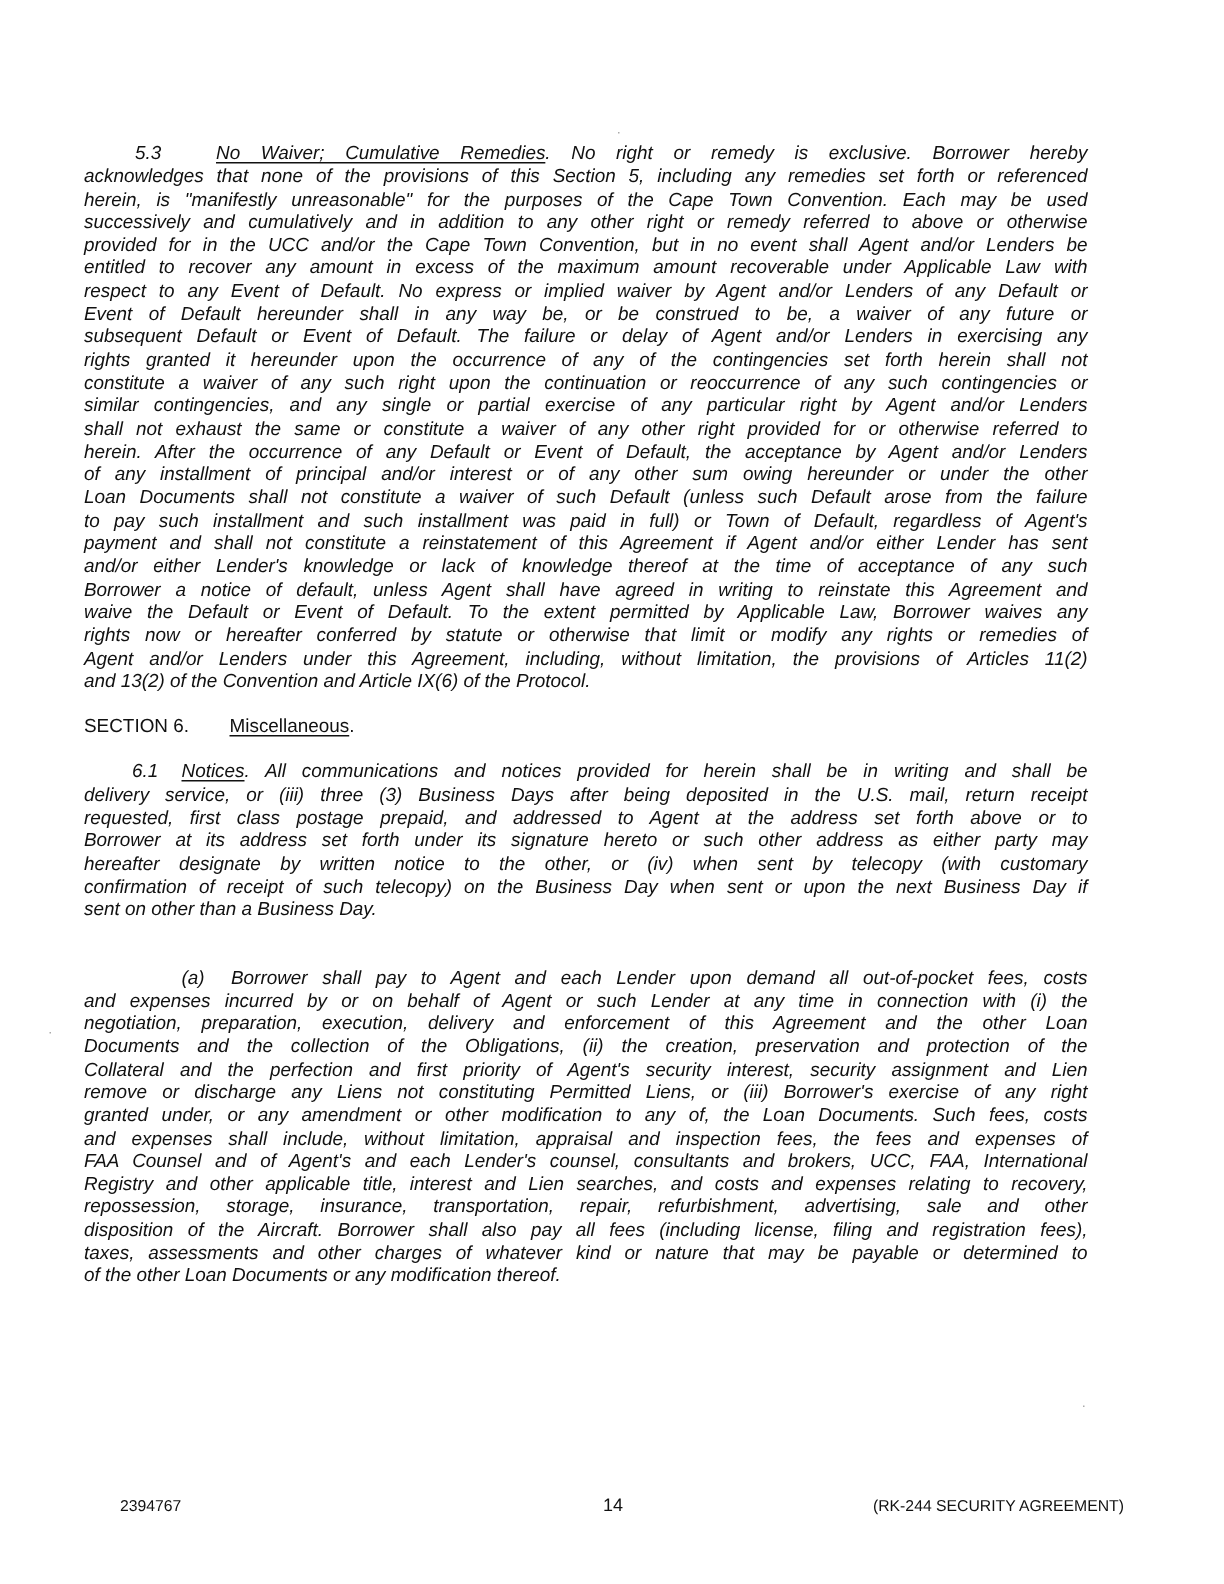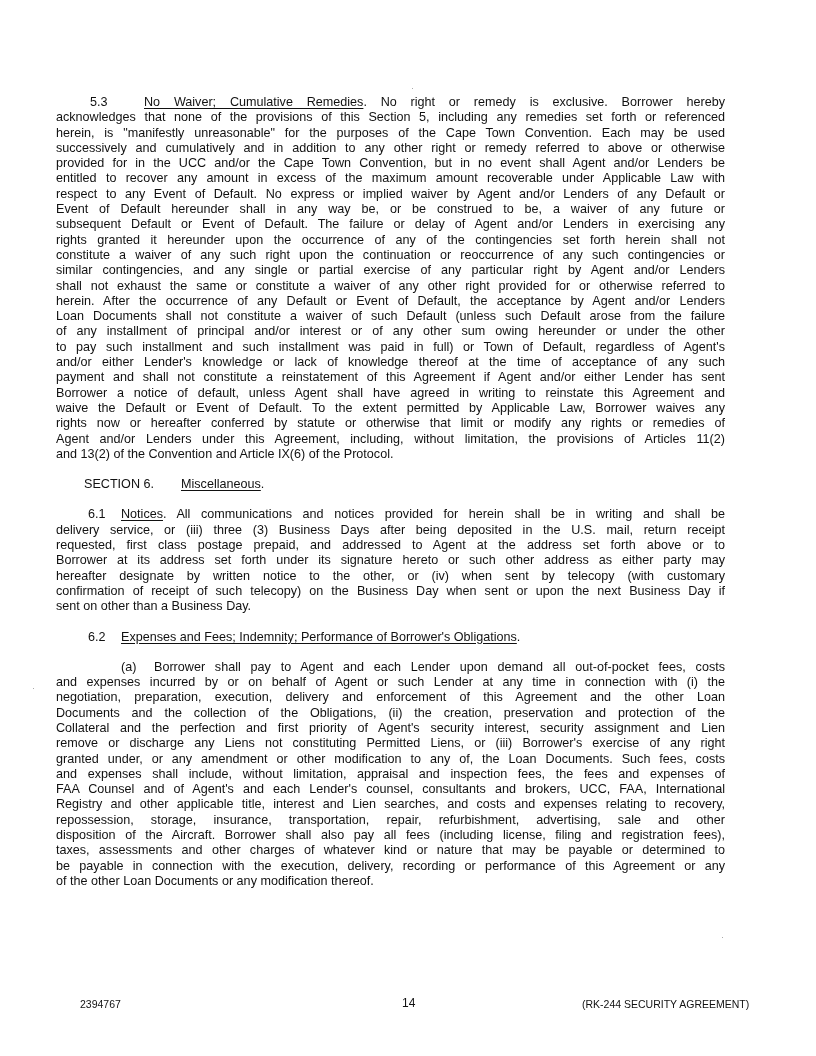--- a/index.html
+++ b/index.html
@@ -4,21 +4,21 @@
 <style>
   html, body { margin: 0; padding: 0; background: #ffffff; }
   body {
     width: 816px; height: 1056px; position: relative; overflow: hidden;
     font-family: "Liberation Sans", sans-serif; color: #111;
   }
   .page { position: absolute; left: 56px; top: 95px; width: 669px; }
   .para { font-size: 12.6px; line-height: 15.3px; }
   .line {
     display: block; white-space: nowrap; text-align: justify; text-align-last: justify;
-    height: 15.3px; overflow: visible;
+    height: 15.3px; overflow: visible; font-style: italic;
   }
   .line.last { text-align-last: left; }
   .u { text-decoration: underline; text-underline-offset: 2px; }
   .gap { height: 15px; }
   .heading { font-size: 12.6px; line-height: 15.3px; }
   .footer { position: absolute; top: 998px; left: 0; width: 816px; font-size: 10.5px; }
   .footer .left { position: absolute; left: 80px; }
   .footer .center { position: absolute; left: 402px; font-size: 12px; top: -2px; }
   .footer .right { position: absolute; left: 554px; margin-left: 28px; }
   .speck { position: absolute; width: 1px; height: 1px; background: #aaa; }
@@ -37,77 +37,73 @@
         <span class="line">provided for in the UCC and/or the Cape Town Convention, but in no event shall Agent and/or Lenders be</span>
         <span class="line">entitled to recover any amount in excess of the maximum amount recoverable under Applicable Law with</span>
         <span class="line">respect to any Event of Default.  No express or implied waiver by Agent and/or Lenders of any Default or</span>
         <span class="line">Event of Default hereunder shall in any way be, or be construed to be, a waiver of any future or</span>
         <span class="line">subsequent Default or Event of Default.  The failure or delay of Agent and/or Lenders in exercising any</span>
         <span class="line">rights granted it hereunder upon the occurrence of any of the contingencies set forth herein shall not</span>
         <span class="line">constitute a waiver of any such right upon the continuation or reoccurrence of any such contingencies or</span>
         <span class="line">similar contingencies, and any single or partial exercise of any particular right by Agent and/or Lenders</span>
         <span class="line">shall not exhaust the same or constitute a waiver of any other right provided for or otherwise referred to</span>
         <span class="line">herein.  After the occurrence of any Default or Event of Default, the acceptance by Agent and/or Lenders</span>
+        <span class="line">of any installment of principal and/or interest or of any other sum owing hereunder or under the other</span>
         <span class="line">Loan Documents shall not constitute a waiver of such Default (unless such Default arose from the failure</span>
-        <span class="line">of any installment of principal and/or interest or of any other sum owing hereunder or under the other</span>
         <span class="line">to pay such installment and such installment was paid in full) or Town of Default, regardless of Agent's</span>
+        <span class="line">payment and shall not constitute a reinstatement of this Agreement if Agent and/or either Lender has sent</span>
         <span class="line">and/or either Lender's knowledge or lack of knowledge thereof at the time of acceptance of any such</span>
-        <span class="line">payment and shall not constitute a reinstatement of this Agreement if Agent and/or either Lender has sent</span>
         <span class="line">Borrower a notice of default, unless Agent shall have agreed in writing to reinstate this Agreement and</span>
         <span class="line">waive the Default or Event of Default.  To the extent permitted by Applicable Law, Borrower waives any</span>
         <span class="line">rights now or hereafter conferred by statute or otherwise that limit or modify any rights or remedies of</span>
         <span class="line">Agent and/or Lenders under this Agreement, including, without limitation, the provisions of Articles 11(2)</span>
         <span class="line last">and 13(2) of the Convention and Article IX(6) of the Protocol.</span>
       </div>
   </div>
 
   <div class="gap"></div>
 
   <div class="heading">
-    <span style="display:inline-block;width:97px;margin-left:28px;">SECTION 6.</span><span class="u">Miscellaneous</span><span>.</span>
+    <span style="display:inline-block;width:97px;">SECTION 6.</span><span class="u">Miscellaneous</span><span>.</span>
   </div>
 
   <div class="gap"></div>
 
   <div class="para">
     <span class="line" style="padding-left:32px;"><span style="display:inline-block;width:33px;">6.1</span><span class="u">Notices</span><span>.  All communications and notices provided for herein shall be in writing and shall be</span></span>
     <div id="lines-6-1">
         <span class="line">delivery service, or (iii) three (3) Business Days after being deposited in the U.S. mail, return receipt</span>
         <span class="line">requested, first class postage prepaid, and addressed to Agent at the address set forth above or to</span>
         <span class="line">Borrower at its address set forth under its signature hereto or such other address as either party may</span>
         <span class="line">hereafter designate by written notice to the other, or (iv) when sent by telecopy (with customary</span>
         <span class="line">confirmation of receipt of such telecopy) on the Business Day when sent or upon the next Business Day if</span>
         <span class="line last">sent on other than a Business Day.</span>
       </div>
   </div>
 
   <div class="gap"></div>
 
-  <div class="heading" style="padding-left:32px;">
-    <span style="display:inline-block;width:33px;">6.2</span><span class="u">Expenses and Fees; Indemnity; Performance of Borrower's Obligations</span><span>.</span>
-  </div>
 
   <div class="gap"></div>
 
   <div class="para">
     <span class="line" style="padding-left:65px;"><span style="display:inline-block;width:33px;">(a)</span><span>Borrower shall pay to Agent and each Lender upon demand all out-of-pocket fees, costs</span></span>
     <div id="lines-6-2-a">
         <span class="line">and expenses incurred by or on behalf of Agent or such Lender at any time in connection with (i) the</span>
         <span class="line">negotiation, preparation, execution, delivery and enforcement of this Agreement and the other Loan</span>
         <span class="line">Documents and the collection of the Obligations, (ii) the creation, preservation and protection of the</span>
         <span class="line">Collateral and the perfection and first priority of Agent's security interest, security assignment and Lien</span>
         <span class="line">remove or discharge any Liens not constituting Permitted Liens, or (iii) Borrower's exercise of any right</span>
         <span class="line">granted under, or any amendment or other modification to any of, the Loan Documents.  Such fees, costs</span>
         <span class="line">and expenses shall include, without limitation, appraisal and inspection fees, the fees and expenses of</span>
         <span class="line">FAA Counsel and of Agent's and each Lender's counsel, consultants and brokers, UCC, FAA, International</span>
         <span class="line">Registry and other applicable title, interest and Lien searches, and costs and expenses relating to recovery,</span>
         <span class="line">repossession, storage, insurance, transportation, repair, refurbishment, advertising, sale and other</span>
         <span class="line">disposition of the Aircraft.  Borrower shall also pay all fees (including license, filing and registration fees),</span>
         <span class="line">taxes, assessments and other charges of whatever kind or nature that may be payable or determined to</span>
-        <span class="line">be payable in connection with the execution, delivery, recording or performance of this Agreement or any</span>
         <span class="line last">of the other Loan Documents or any modification thereof.</span>
       </div>
   </div>
 </div>
 
 <div class="footer">
   <span class="left">2394767</span>
   <span class="center">14</span>
   <span class="right">(RK-244 SECURITY AGREEMENT)</span>
 </div>

